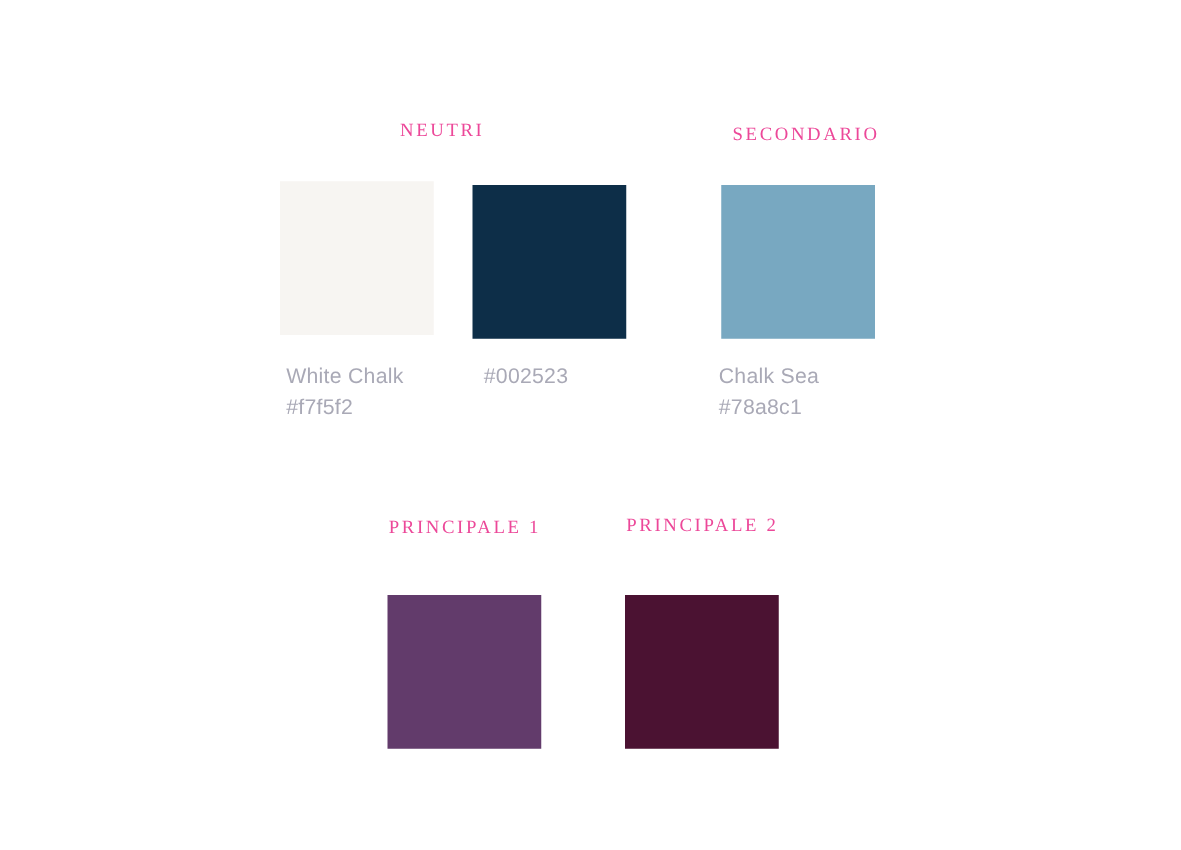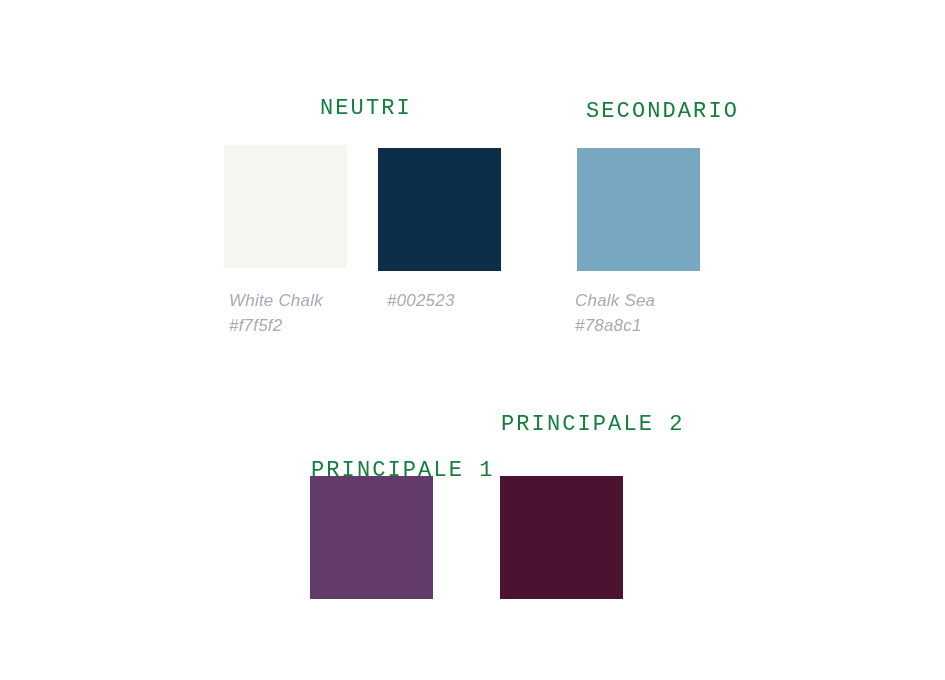--- a/index.html
+++ b/index.html
@@ -15,41 +15,40 @@
   }
   .canvas {
     position: relative;
     width: 945px;
     height: 680px;
   }
 
   
   .group-heading {
     position: absolute;
-    font-family: Liberation Mono, monospace;
-    font-size: 22px;
+    font-family: Liberation Serif, serif;
+    font-size: 15px;
     font-weight: 400;
     letter-spacing: 2.1px;
-    color: #15803d;
+    color: #ec4899;
     white-space: nowrap;
     line-height: 1;
   }
 
   
   .swatch {
     position: absolute;
     width: 123px;
     height: 123px;
   }
 
   
   .swatch-caption {
     position: absolute;
     font-family: "Liberation Sans", sans-serif;
-    font-style: italic;
     font-size: 17px;
     font-weight: 400;
     color: #a9a9b6;
     line-height: 25px;
     white-space: nowrap;
     letter-spacing: 0.2px;
   }
   .swatch-caption .swatch-name,
   .swatch-caption .swatch-hex {
     display: block;
@@ -77,21 +76,21 @@
 
   <div class="group-heading" style="left:586px; top:101px;">SECONDARIO</div>
 
   <div class="swatch" style="left:577px; top:148px; background:#78a8c1;"></div>
 
   <div class="swatch-caption" style="left:575px; top:288px;">
     <span class="swatch-name">Chalk Sea</span>
     <span class="swatch-hex">#78a8c1</span>
   </div>
 
-  <div class="group-heading" style="left:311px; top:415px;margin-top:45px;">PRINCIPALE 1</div>
+  <div class="group-heading" style="left:311px; top:415px;">PRINCIPALE 1</div>
 
   <div class="swatch" style="left:310px; top:476px; background:#623b6b;"></div>
 
   <div class="group-heading" style="left:501px; top:414px;">PRINCIPALE 2</div>
 
   <div class="swatch" style="left:500px; top:476px; background:#4b1232;"></div>
 
 </div>
 
 </body></html>

